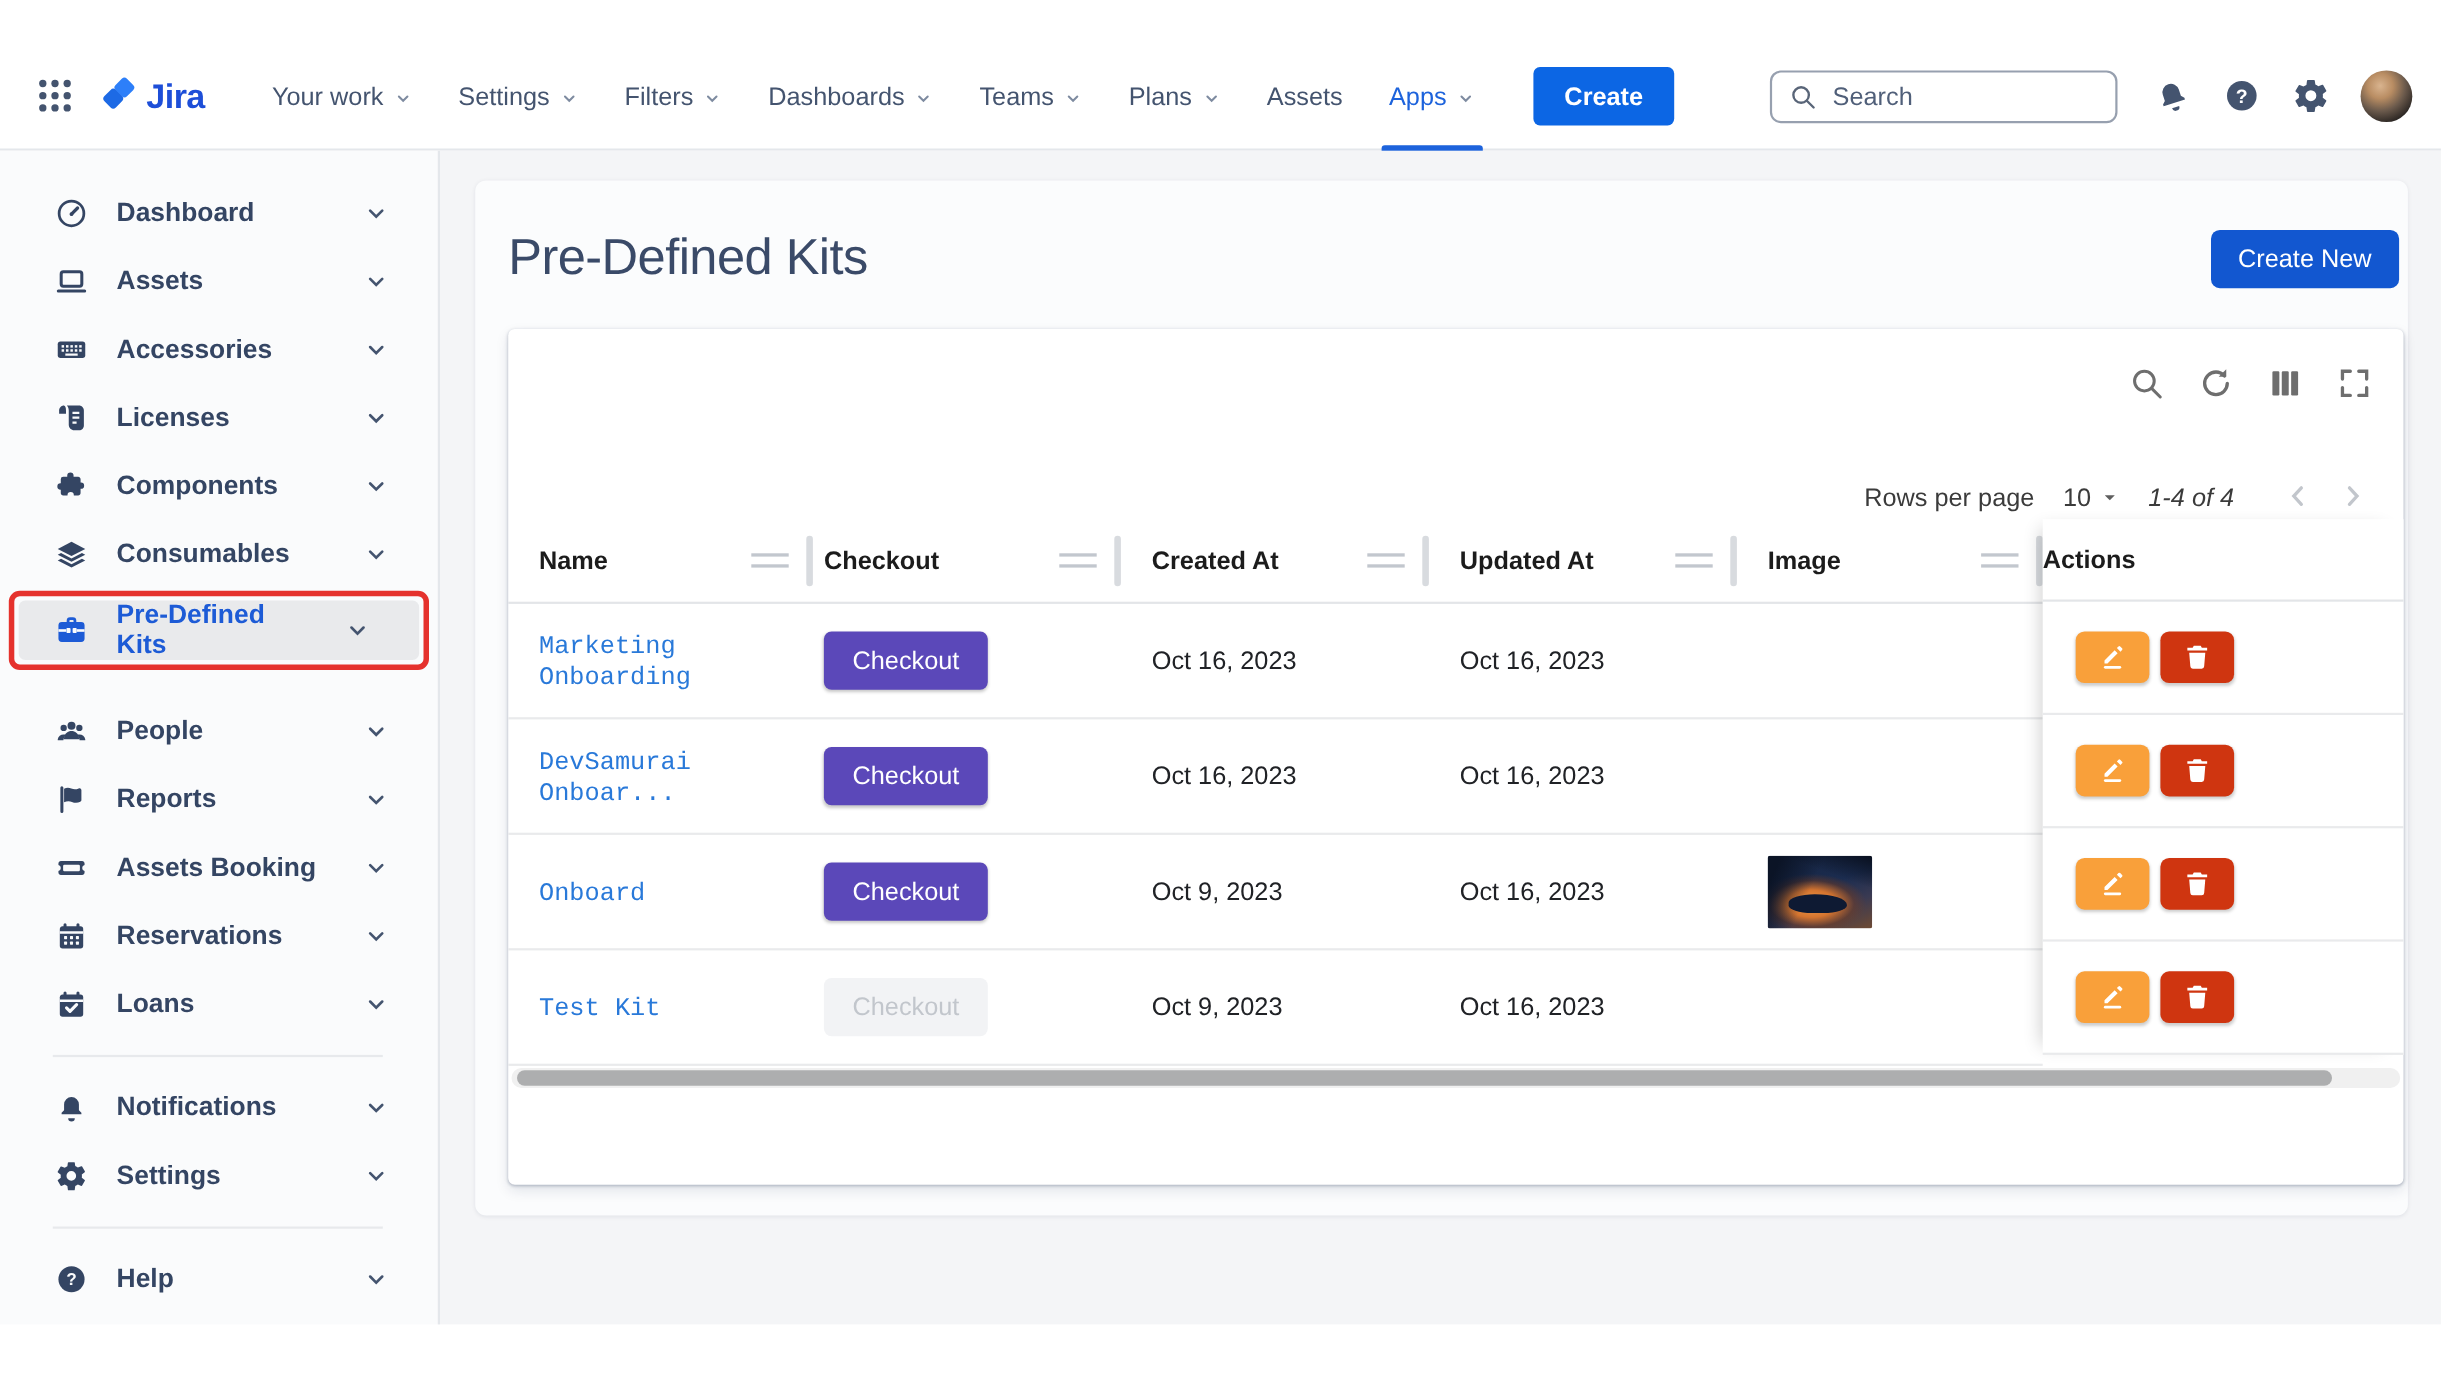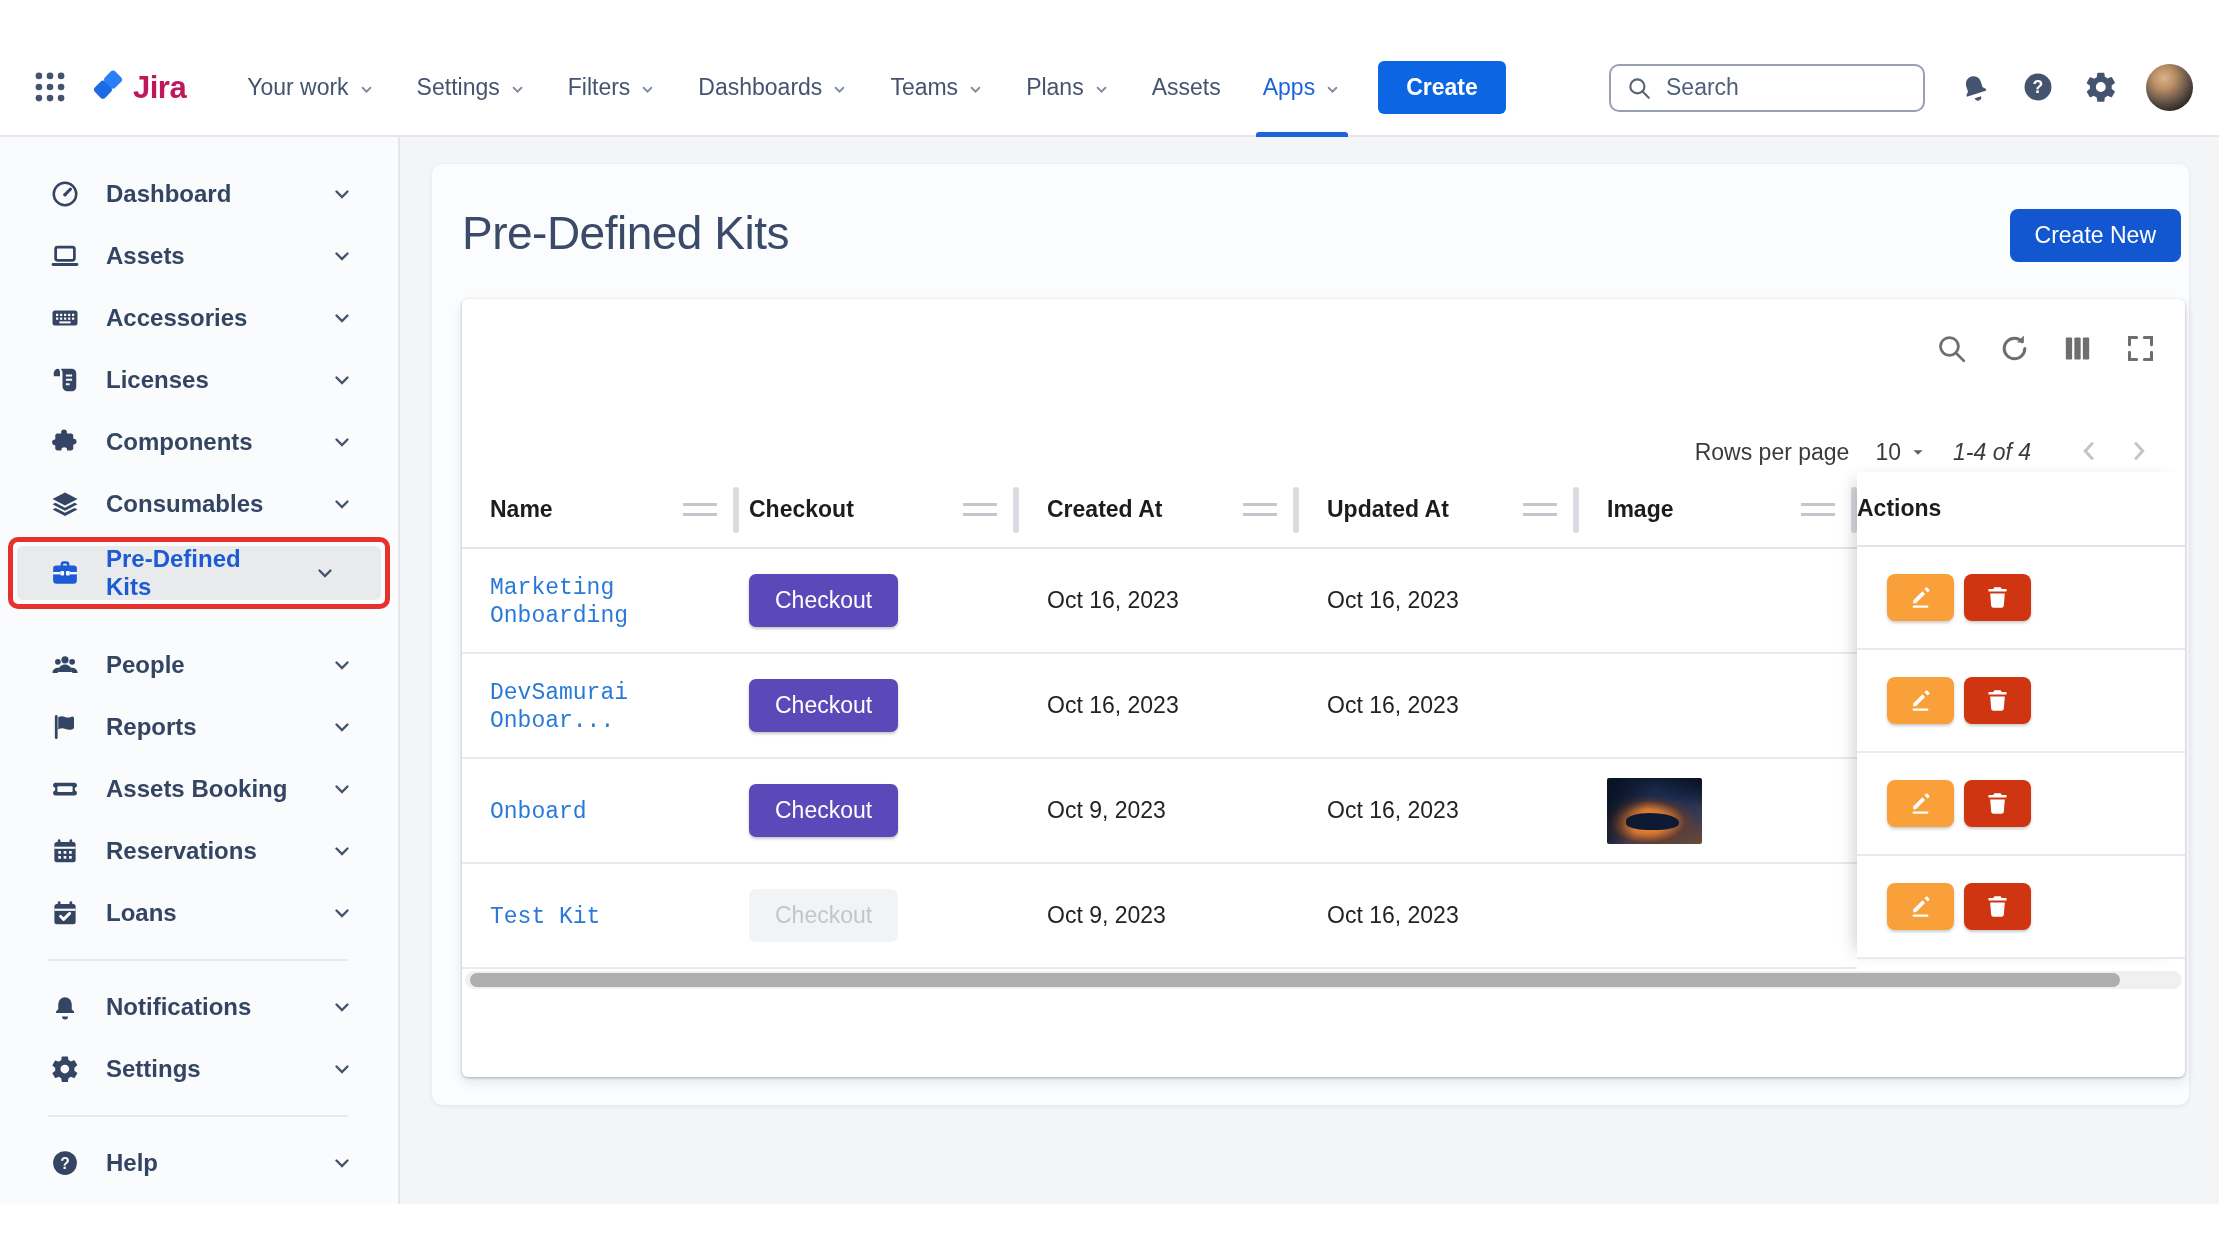--- a/index.html
+++ b/index.html
@@ -5,29 +5,29 @@
   html,body{margin:0;padding:0;background:#fff;}
   body{width:2240px;height:1260px;position:relative;overflow:hidden;
        font-family:"Liberation Sans",sans-serif;-webkit-font-smoothing:antialiased;}
   .app{position:absolute;top:40px;left:0;width:2219px;height:1166px;background:#fff;}
 
   
   .topnav{height:97px;border-bottom:2px solid #E4E7EB;display:flex;align-items:center;
           padding:0 26px 0 30px;box-sizing:border-box;background:#fff;}
   .grid-btn{width:40px;height:40px;border:none;background:none;padding:0;margin-right:20px;cursor:pointer;}
   .logo{display:flex;align-items:center;gap:7px;margin-right:40px;cursor:pointer;}
-  .logo-text{font-size:31px;font-weight:600;color:#be185d;letter-spacing:-0.5px;}
+  .logo-text{font-size:31px;font-weight:600;color:#1d4ed8;letter-spacing:-0.5px;}
   .nav-menu{display:flex;height:97px;align-items:stretch;}
   .nav-item{display:flex;align-items:center;gap:9px;padding:0 21px;font-size:23px;
             color:#44546F;font-weight:500;position:relative;cursor:pointer;white-space:nowrap;}
   .nav-item .caret{display:flex;margin-top:3px;}
   .nav-item.active{color:var(--active-blue,#1D63DC);}
   .nav-item.active::after{content:"";position:absolute;left:14px;right:14px;bottom:-2px;height:6px;
             background:var(--active-blue,#1D63DC);border-radius:3px 3px 0 0;}
-  .create-btn{margin-left:16px;background:var(--brand-blue,#0C66E4);color:#fff;font-size:23px;
+  .create-btn{margin-left:32px;background:var(--brand-blue,#0C66E4);color:#fff;font-size:23px;
             font-weight:600;border:none;border-radius:6px;padding:13px 28px;cursor:pointer;
             font-family:inherit;}
   .nav-spacer{flex:1;}
   .search-box{width:316px;height:48px;border:2px solid #97A0AF;border-radius:10px;display:flex;
             align-items:center;gap:12px;padding:0 8px 0 15px;box-sizing:border-box;background:#fff;}
   .search-input{border:none;outline:none;font-size:23px;color:#505F79;background:transparent;
             width:210px;font-family:inherit;}
   .search-input::placeholder{color:#505F79;opacity:1;}
   .nav-icons{display:flex;align-items:center;gap:27px;margin-left:32px;}
   .nav-icon-btn{width:36px;height:36px;border:none;background:none;padding:0;color:#44546F;cursor:pointer;}

